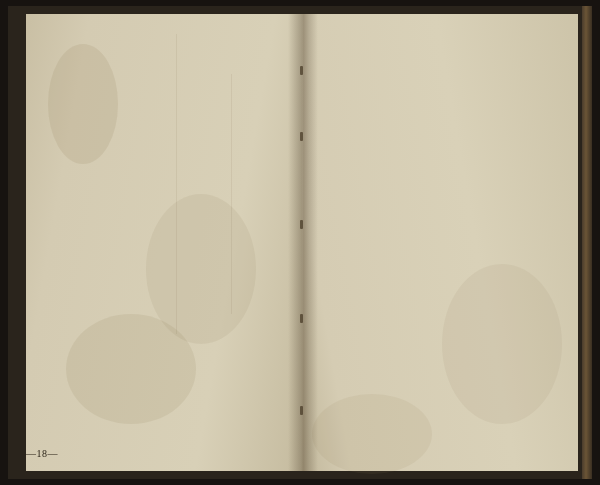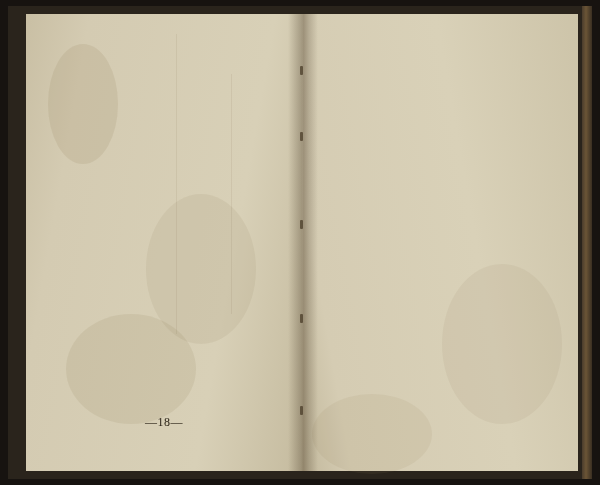--- a/index.html
+++ b/index.html
@@ -104,24 +104,24 @@
   }
   .section-title {
     text-align: center;
     font-size: 9.2px;
     font-weight: bold;
     letter-spacing: .4px;
     margin-top: 24px;
   }
   .folio {
     position: absolute;
-    bottom: 41px;
+    bottom: 12px;
     width: 100%;
-    text-align: center;
-    font-size: 12px;
+    text-align: left;
+    font-size: 10px;
     letter-spacing: .5px;
     color: #2b2317;
   }
   .folio-left { left: 0; }
   .fiber {
     position: absolute;
     background: rgba(120,100,70,0.10);
     pointer-events: none;
   }
 </style>

